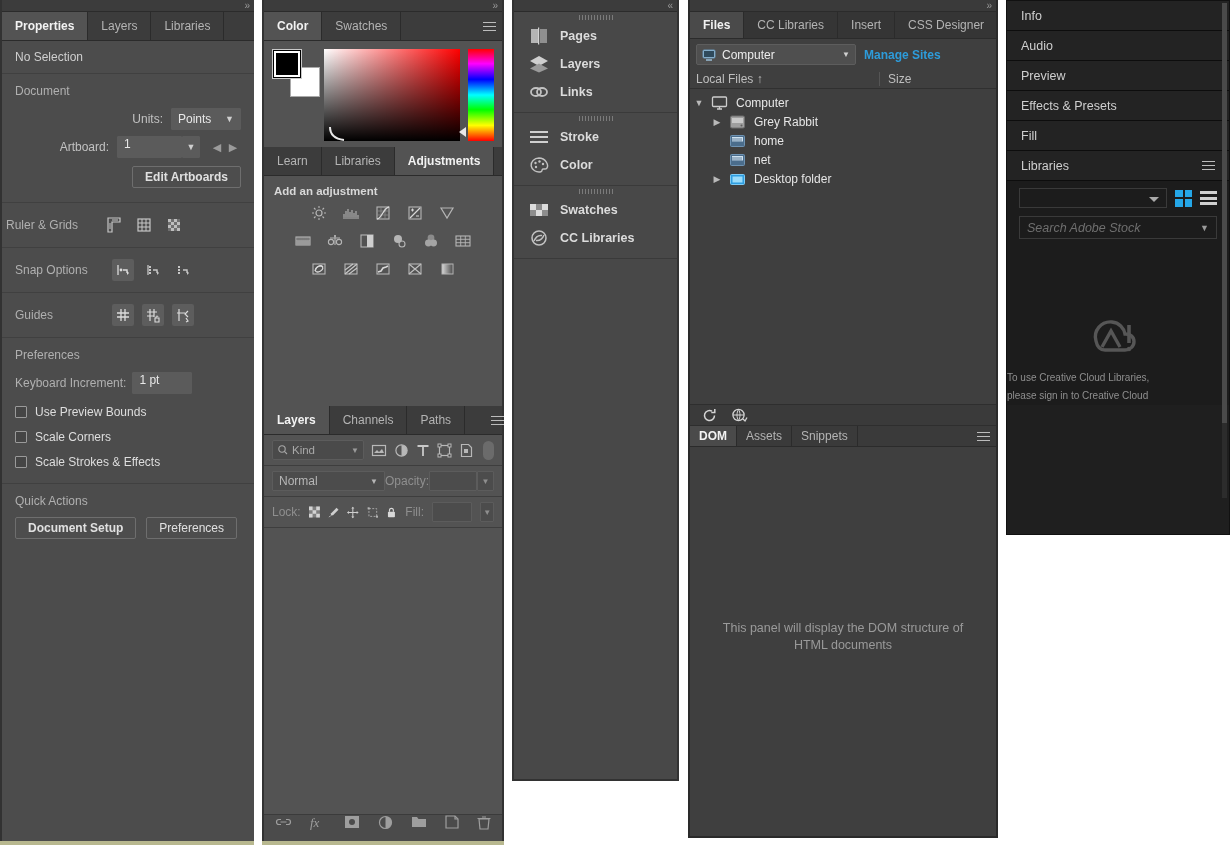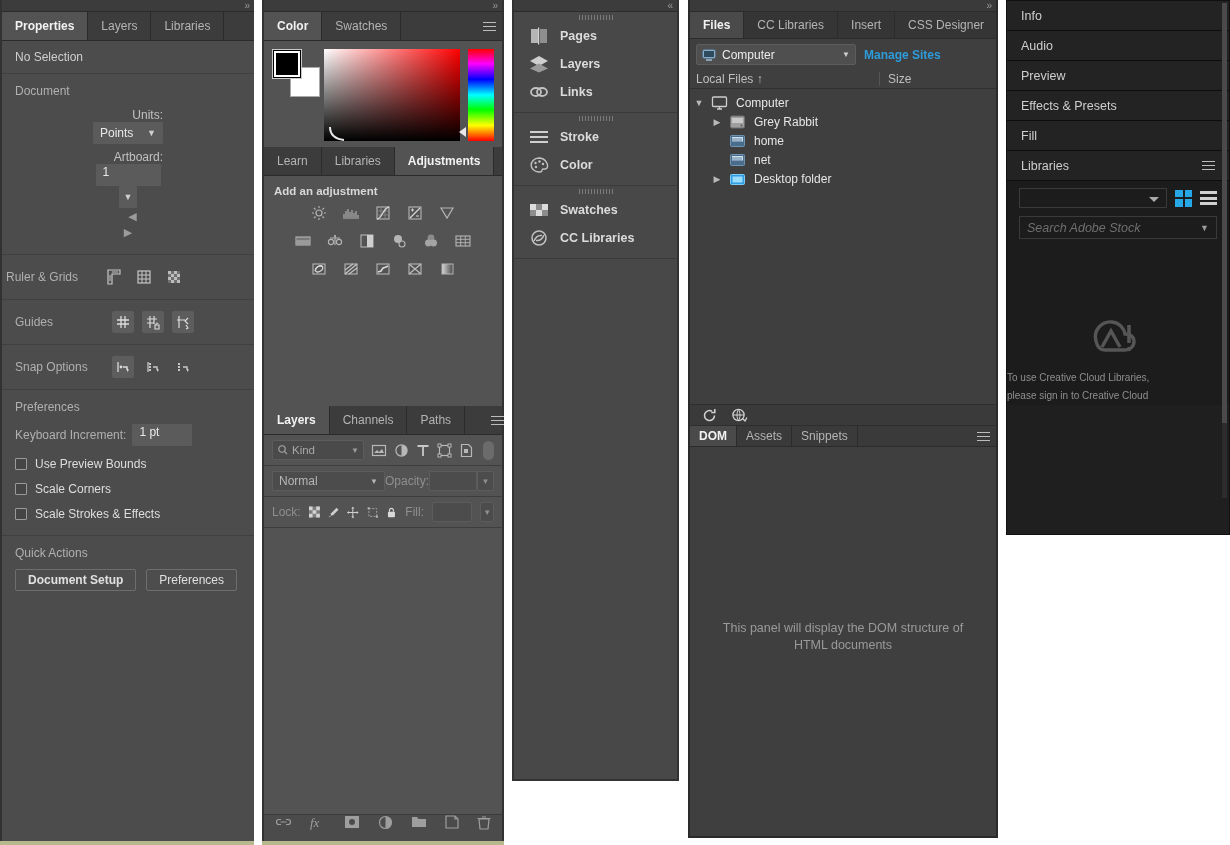--- a/index.html
+++ b/index.html
@@ -36,21 +36,21 @@
   .btn.strong { font-weight:bold; }
   .chk { width:12px; height:12px; border:1px solid #9a9a9a; background:#454545; border-radius:1px; display:inline-block; }
   .iconbtn { width:22px; height:22px; display:flex; align-items:center; justify-content:center; border-radius:2px; }
   .iconbtn.on { background:#5d5d5d; }
   .arrowbtn { width:16px; height:16px; display:flex; align-items:center; justify-content:center; color:#9b9b9b; font-size:11px; }
 
   
   #p1 { left:0; top:0; width:254px; height:845px; background:#4c4c4c; border-left:2px solid #323232; border-bottom:2px solid #323232;}
   #p1 .body { background:#4c4c4c; }
   #p1 .sect { border-bottom:1px solid #404040; }
-  .kvrow { display:flex; align-items:center; justify-content:flex-end; margin-top:6px;flex-direction:column; }
+  .kvrow { display:flex; align-items:center; justify-content:flex-end; margin-top:6px; }
   .kvlabel { width:86px; text-align:right; padding-right:8px; color:#c2c2c2; }
 
   
   #p2 { left:262px; top:0; width:242px; height:845px; background:#535353; border:2px solid #323232; border-top:none;}
   .colorbody { background:#535353; padding:8px 8px 6px 8px; display:flex; }
   .chips { position:relative; width:44px; height:44px; margin-right:8px; }
   .chip { position:absolute; width:30px; height:30px; border:1px solid #a9a9a9; }
   .chip.fg { left:0; top:0; background:#000; outline:2px solid #fff; outline-offset:-4px; z-index:2; border:1px solid #c9c9c9;}
   .chip.bg { left:18px; top:18px; background:#fff; z-index:1; }
   .sv { flex:1; height:92px; position:relative; }
@@ -166,20 +166,24 @@
         <div class="fakefield" style="width:65px;">
           <span>1</span>
         </div>
         <div class="fakefield row" style="width:18px;justify-content:center;padding:0;">
           <span style="color:#cfcfcf;font-size:9px;">▼</span>
         </div>
         <div class="arrowbtn" style="margin-left:9px;">◀</div>
         <div class="arrowbtn">▶</div>
       </div>
 
+      <div class="kvrow" style="margin-top:8px;">
+        <div class="kvlabel"></div>
+        <button class="btn strong">Edit Artboards</button>
+      </div>
     </div>
 
     <div class="sect row" style="padding:11px 4px;">
       <div class="lbl" style="width:97px;">Ruler &amp; Grids</div>
       <div class="iconbtn">
         <svg class="svg" width="16" height="16" viewBox="0 0 16 16">
             <path d="M2 1h12v4H6v10H2z" fill="none" stroke="#c6c6c6" stroke-width="1.2"></path>
             <path d="M7 2v2M9 2v2M11 2v2M3 7h2M3 9h2M3 11h2" stroke="#c6c6c6" stroke-width="1"></path>
           </svg>
       </div>
@@ -187,43 +191,20 @@
         <svg class="svg" width="16" height="16" viewBox="0 0 16 16">
             <rect x="2" y="2" width="12" height="12" fill="none" stroke="#c6c6c6" stroke-width="1.2"></rect>
             <path d="M6 2v12M10 2v12M2 6h12M2 10h12" stroke="#c6c6c6" stroke-width="1"></path>
           </svg>
       </div>
       <div class="iconbtn" style="margin-left:8px;">
         <svg class="svg" width="16" height="16" viewBox="0 0 16 16">
           <rect x="2" y="2" width="12" height="12" fill="#6f6f6f"></rect>
           <path d="M2 2h3v3h-3zM8 2h3v3h-3zM5 5h3v3h-3zM11 5h3v3h-3zM2 8h3v3h-3zM8 8h3v3h-3zM5 11h3v3h-3zM11 11h3v3h-3z" fill="#bdbdbd"></path>
         </svg>
-      </div>
-    </div>
-
-    <div class="sect row" style="padding:11px 13px;">
-      <div class="lbl" style="width:97px;">Guides</div>
-      <div class="iconbtn on">
-        <svg class="svg" width="16" height="16" viewBox="0 0 16 16">
-            <path d="M6 2v12M10 2v12M2 6h12M2 10h12" stroke="#dcdcdc" stroke-width="1.3"></path>
-          </svg>
-      </div>
-      <div class="iconbtn on" style="margin-left:8px;">
-        <svg class="svg" width="16" height="16" viewBox="0 0 16 16">
-            <path d="M5 2v12M9 2v8M2 5h10M2 9h7" stroke="#dcdcdc" stroke-width="1.2"></path>
-            <path d="M10 11h4v4h-4z" fill="none" stroke="#dcdcdc" stroke-width="1.1"></path>
-            <path d="M11 11v-1a1 1 0 0 1 2 0" fill="none" stroke="#dcdcdc" stroke-width="1"></path>
-          </svg>
-      </div>
-      <div class="iconbtn on" style="margin-left:8px;">
-        <svg class="svg" width="16" height="16" viewBox="0 0 16 16">
-            <path d="M4 2v12M2 6h8" stroke="#dcdcdc" stroke-width="1.2"></path>
-            <path d="M13 4l-3 3 3 3" fill="none" stroke="#dcdcdc" stroke-width="1.2"></path>
-            <path d="M11 11l2 3-2 1" fill="none" stroke="#dcdcdc" stroke-width="1.2"></path>
-          </svg>
       </div>
     </div>
 
     <div class="sect row" style="padding:11px 13px;">
       <div class="lbl" style="width:97px;">Snap Options</div>
       <div class="iconbtn on">
         <svg class="svg" width="16" height="16" viewBox="0 0 16 16">
             <path d="M3 3v10" stroke="#dcdcdc" stroke-width="1.3"></path>
             <circle cx="6" cy="8" r="1.4" fill="#dcdcdc"></circle>
             <path d="M8 8h4v3" fill="none" stroke="#dcdcdc" stroke-width="1.4"></path>
@@ -236,20 +217,43 @@
             <path d="M4 4h2v2h-2zM4 7h2v2h-2zM4 10h2v2h-2z" fill="#c6c6c6"></path>
             <path d="M8 8h4v3" fill="none" stroke="#c6c6c6" stroke-width="1.4"></path>
             <path d="M12 13l2-2-2-2" fill="#c6c6c6"></path>
           </svg>
       </div>
       <div class="iconbtn" style="margin-left:8px;">
         <svg class="svg" width="16" height="16" viewBox="0 0 16 16">
             <path d="M3 4h2v2h-2zM3 7h2v2h-2zM3 10h2v2h-2z" fill="#c6c6c6"></path>
             <path d="M8 8h4v3" fill="none" stroke="#c6c6c6" stroke-width="1.4"></path>
             <path d="M12 13l2-2-2-2" fill="#c6c6c6"></path>
+          </svg>
+      </div>
+    </div>
+
+    <div class="sect row" style="padding:11px 13px;">
+      <div class="lbl" style="width:97px;">Guides</div>
+      <div class="iconbtn on">
+        <svg class="svg" width="16" height="16" viewBox="0 0 16 16">
+            <path d="M6 2v12M10 2v12M2 6h12M2 10h12" stroke="#dcdcdc" stroke-width="1.3"></path>
+          </svg>
+      </div>
+      <div class="iconbtn on" style="margin-left:8px;">
+        <svg class="svg" width="16" height="16" viewBox="0 0 16 16">
+            <path d="M5 2v12M9 2v8M2 5h10M2 9h7" stroke="#dcdcdc" stroke-width="1.2"></path>
+            <path d="M10 11h4v4h-4z" fill="none" stroke="#dcdcdc" stroke-width="1.1"></path>
+            <path d="M11 11v-1a1 1 0 0 1 2 0" fill="none" stroke="#dcdcdc" stroke-width="1"></path>
+          </svg>
+      </div>
+      <div class="iconbtn on" style="margin-left:8px;">
+        <svg class="svg" width="16" height="16" viewBox="0 0 16 16">
+            <path d="M4 2v12M2 6h8" stroke="#dcdcdc" stroke-width="1.2"></path>
+            <path d="M13 4l-3 3 3 3" fill="none" stroke="#dcdcdc" stroke-width="1.2"></path>
+            <path d="M11 11l2 3-2 1" fill="none" stroke="#dcdcdc" stroke-width="1.2"></path>
           </svg>
       </div>
     </div>
 
     <div class="sect" style="padding:10px 13px 14px 13px;">
       <div class="sect-title">Preferences</div>
       <div class="row" style="margin-top:10px;">
         <div class="lbl">Keyboard Increment:</div>
         <div class="fakefield" style="margin-left:6px;width:60px;">
           <span>1 pt</span>

